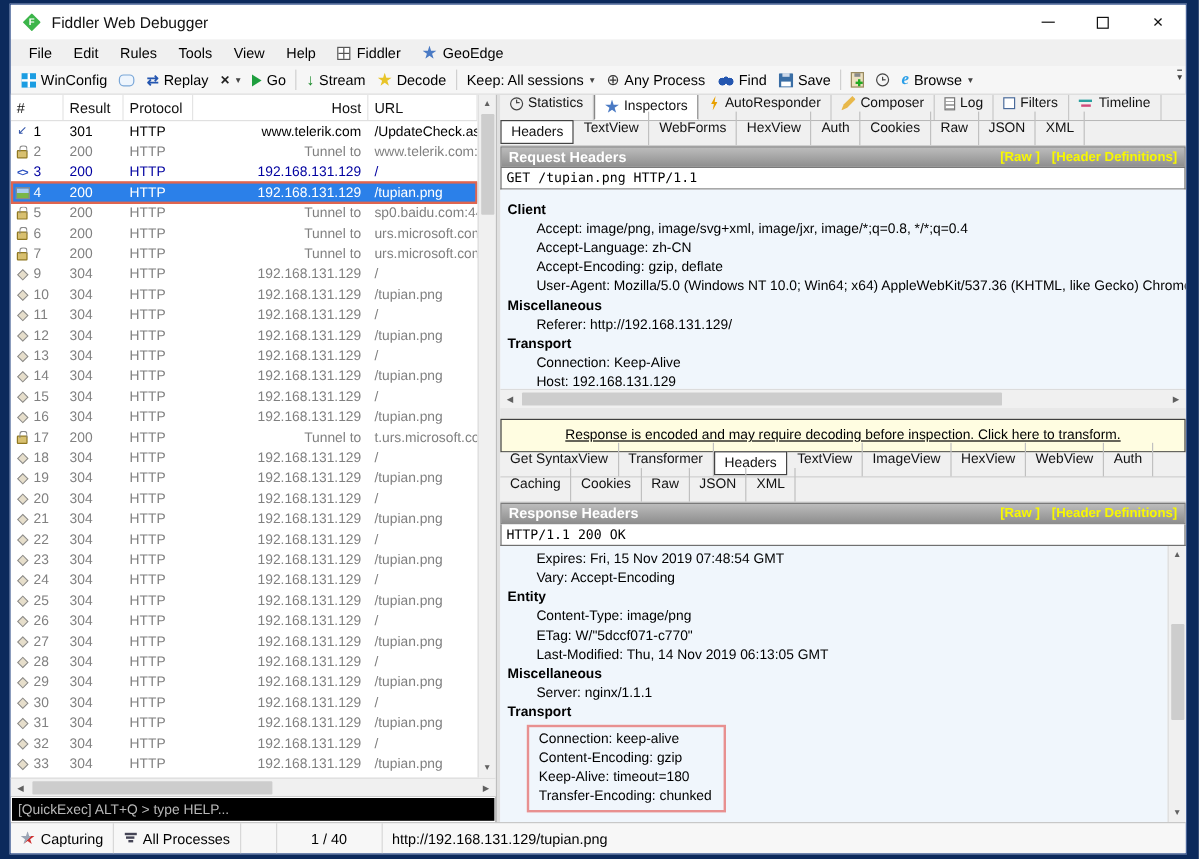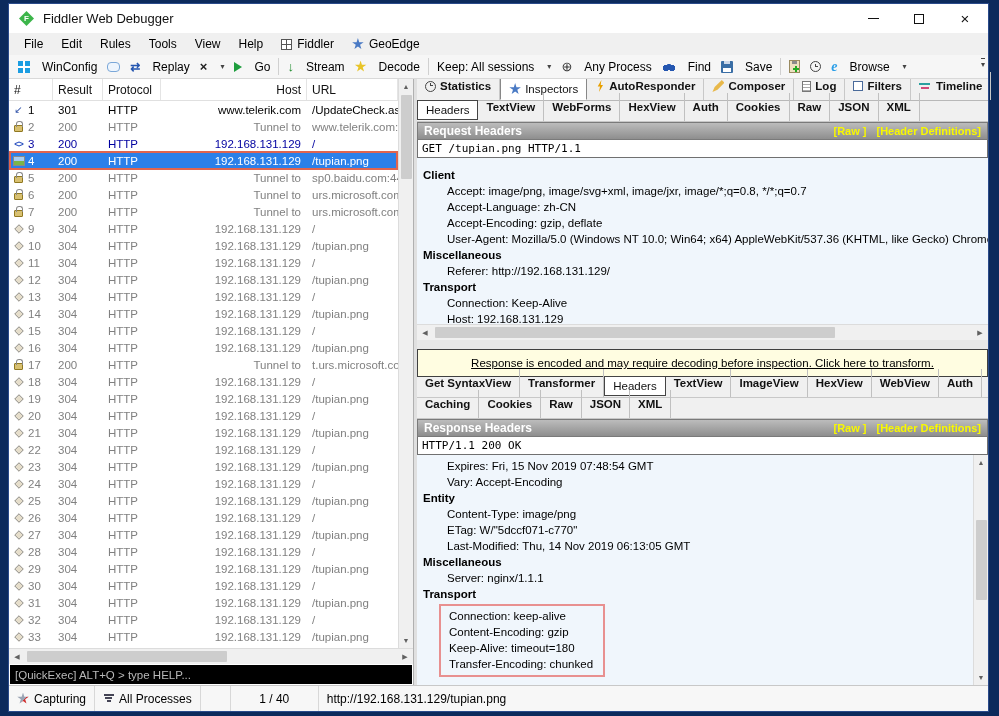--- a/index.html
+++ b/index.html
@@ -24,21 +24,21 @@
   .menu-item { padding:2px 9px; display:flex; align-items:center; gap:5px; font-size:12px; }
   .ic-grid { width:11px; height:11px; border:1px solid #555;
              background:linear-gradient(#555,#555) 50% 0/1px 100% no-repeat, linear-gradient(#555,#555) 0 50%/100% 1px no-repeat, #fff; }
   .ic-star { width:12px; height:12px;
              clip-path:polygon(50% 0%,61% 35%,98% 35%,68% 57%,79% 91%,50% 70%,21% 91%,32% 57%,2% 35%,39% 35%); } .star-blue { background:#4a7ac4; } .star-yellow { background:#e8c428; }
   .star-capture { background:linear-gradient(135deg,#9aa4b4 55%, #d03030 55%); }
 
   
   .toolbar { height:24px; background:#f6f6f6; border-bottom:1px solid #d9d9d9; display:flex; align-items:center;
              padding:0 4px; flex:none; position:relative; }
-  .tb-item { display:flex; align-items:center; gap:12px; padding:2px 5px; font-size:12px; white-space:nowrap; }
+  .tb-item { display:flex; align-items:center; gap:4px; padding:2px 5px; font-size:12px; white-space:nowrap; }
   .tb-sep { width:1px; height:17px; background:#d0d0d0; margin:0 3px; }
   .drop { font-size:8px; color:#444; margin-left:1px; }
   .tb-overflow { position:absolute; right:3px; top:3px; font-size:8px; color:#444; border-top:1px solid #444; padding-top:1px; }
 
   .ic-win { width:12px; height:12px; background:linear-gradient(#fff,#fff) 50% 0/2px 100% no-repeat,
             linear-gradient(#fff,#fff) 0 50%/100% 2px no-repeat, #1b9de2; }
   .ic-bubble { width:13px; height:10px; border:1px solid #7aa7d8; border-radius:4px; background:#eef5fd; }
   .ic-replay { color:#2456b0; font-weight:bold; font-size:12px; }
   .ic-xmark { color:#222; font-weight:bold; font-size:13px; }
   .ic-go { width:0; height:0; border-left:8px solid #1e9e3e; border-top:5px solid transparent; border-bottom:5px solid transparent; }
@@ -114,21 +114,21 @@
 
   
   .quickexec { height:21px; flex:none; background:#000; border:1px solid #fff; color:#b8b8b8;
                font-size:11.5px; display:flex; align-items:center; padding-left:5px; }
 
   
   .tabbar { display:flex; align-items:flex-end; background:#f0f0f0; border-bottom:1px solid #b8b8b8; flex:none; }
   .tabbar.main-tabs { height:22px; }
   .tabbar.sub-tabs { height:21px; border-bottom:1px solid #c8c8c8; }
   .tab { display:flex; align-items:center; gap:4px; padding:3px 8px; font-size:11.5px; color:#111;
-         border-right:1px solid #c8c8c8; height:28px; white-space:nowrap;font-weight:bold; }
+         border-right:1px solid #c8c8c8; height:28px; white-space:nowrap; }
   .tab.active { background:#fff; border:1px solid #888; border-bottom:1px solid #fff; height:22px; font-weight:normal; }
   .sub-tabs .tab { border-right:1px solid #c0c0c0; }
   .sub-tabs .tab.active { border:1px solid #444; height:20px; margin-bottom:1px; background:#fff; }
 
   
   .hdr-bar { height:18px; flex:none; background:linear-gradient(#bcbcbc,#8e8e8e); color:#fff; font-weight:bold;
              font-size:12px; display:flex; align-items:center; padding:0 6px; border:1px solid #7a7a7a; }
   .hdr-links { margin-left:auto; display:flex; gap:10px; }
   .hdr-link { color:#f8f800; font-weight:bold; font-size:11px; cursor:default; }
   .cmd-line { height:18px; flex:none; background:#fff; border:1px solid #707070; border-top:none;
@@ -741,21 +741,21 @@
       <div class="hdr-bar">
         <span>Request Headers</span>
         <span class="hdr-links">
           <span class="hdr-link">[Raw ]</span>
           <span class="hdr-link">[Header Definitions]</span>
         </span>
       </div>
       <div class="cmd-line">GET /tupian.png HTTP/1.1</div>
       <div class="tree tree-req" id="request-tree">
           <div class="sec">Client</div>
-          <div class="itm">Accept: image/png, image/svg+xml, image/jxr, image/*;q=0.8, */*;q=0.7</div>
+          <div class="itm">Accept: image/png, image/svg+xml, image/jxr, image/*;q=0.8, */*;q=0.4</div>
           <div class="itm">Accept-Language: zh-CN</div>
           <div class="itm">Accept-Encoding: gzip, deflate</div>
           <div class="itm">User-Agent: Mozilla/5.0 (Windows NT 10.0; Win64; x64) AppleWebKit/537.36 (KHTML, like Gecko) Chrome/42.0.</div>
           <div class="sec">Miscellaneous</div>
           <div class="itm">Referer: http://192.168.131.129/</div>
           <div class="sec">Transport</div>
           <div class="itm">Connection: Keep-Alive</div>
           <div class="itm">Host: 192.168.131.129</div>
         </div>
       <div class="hscroll">

